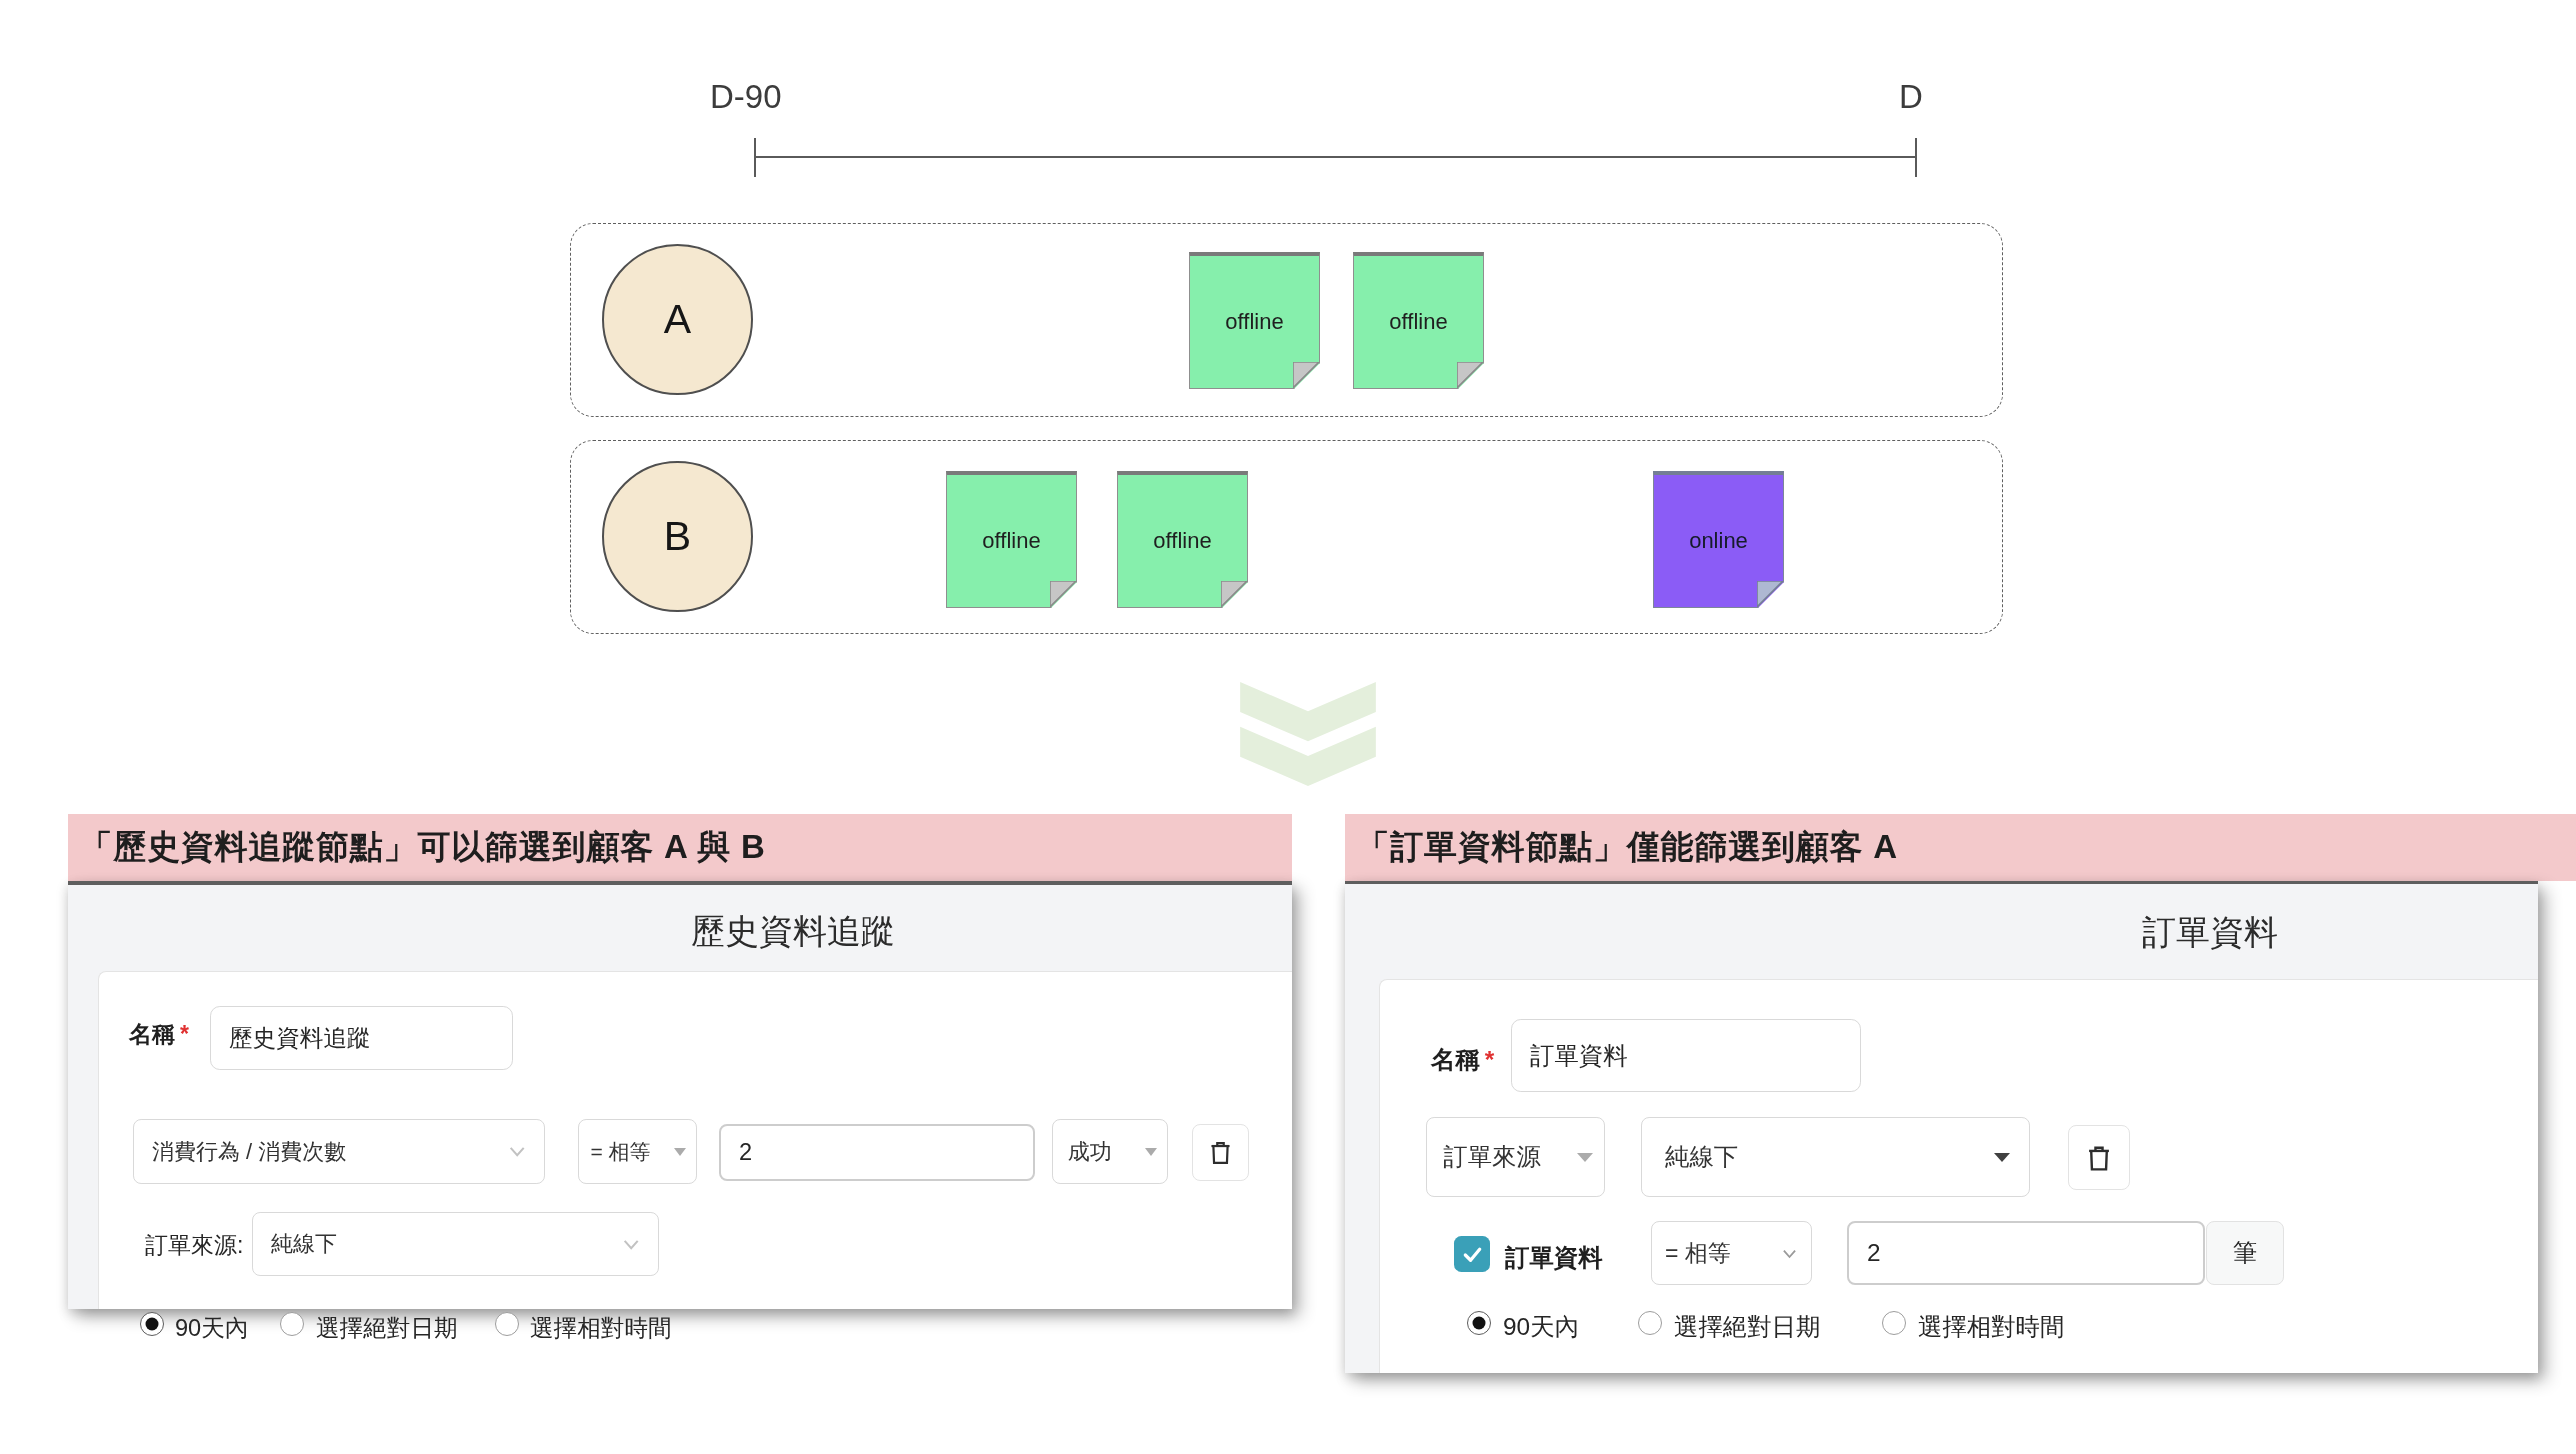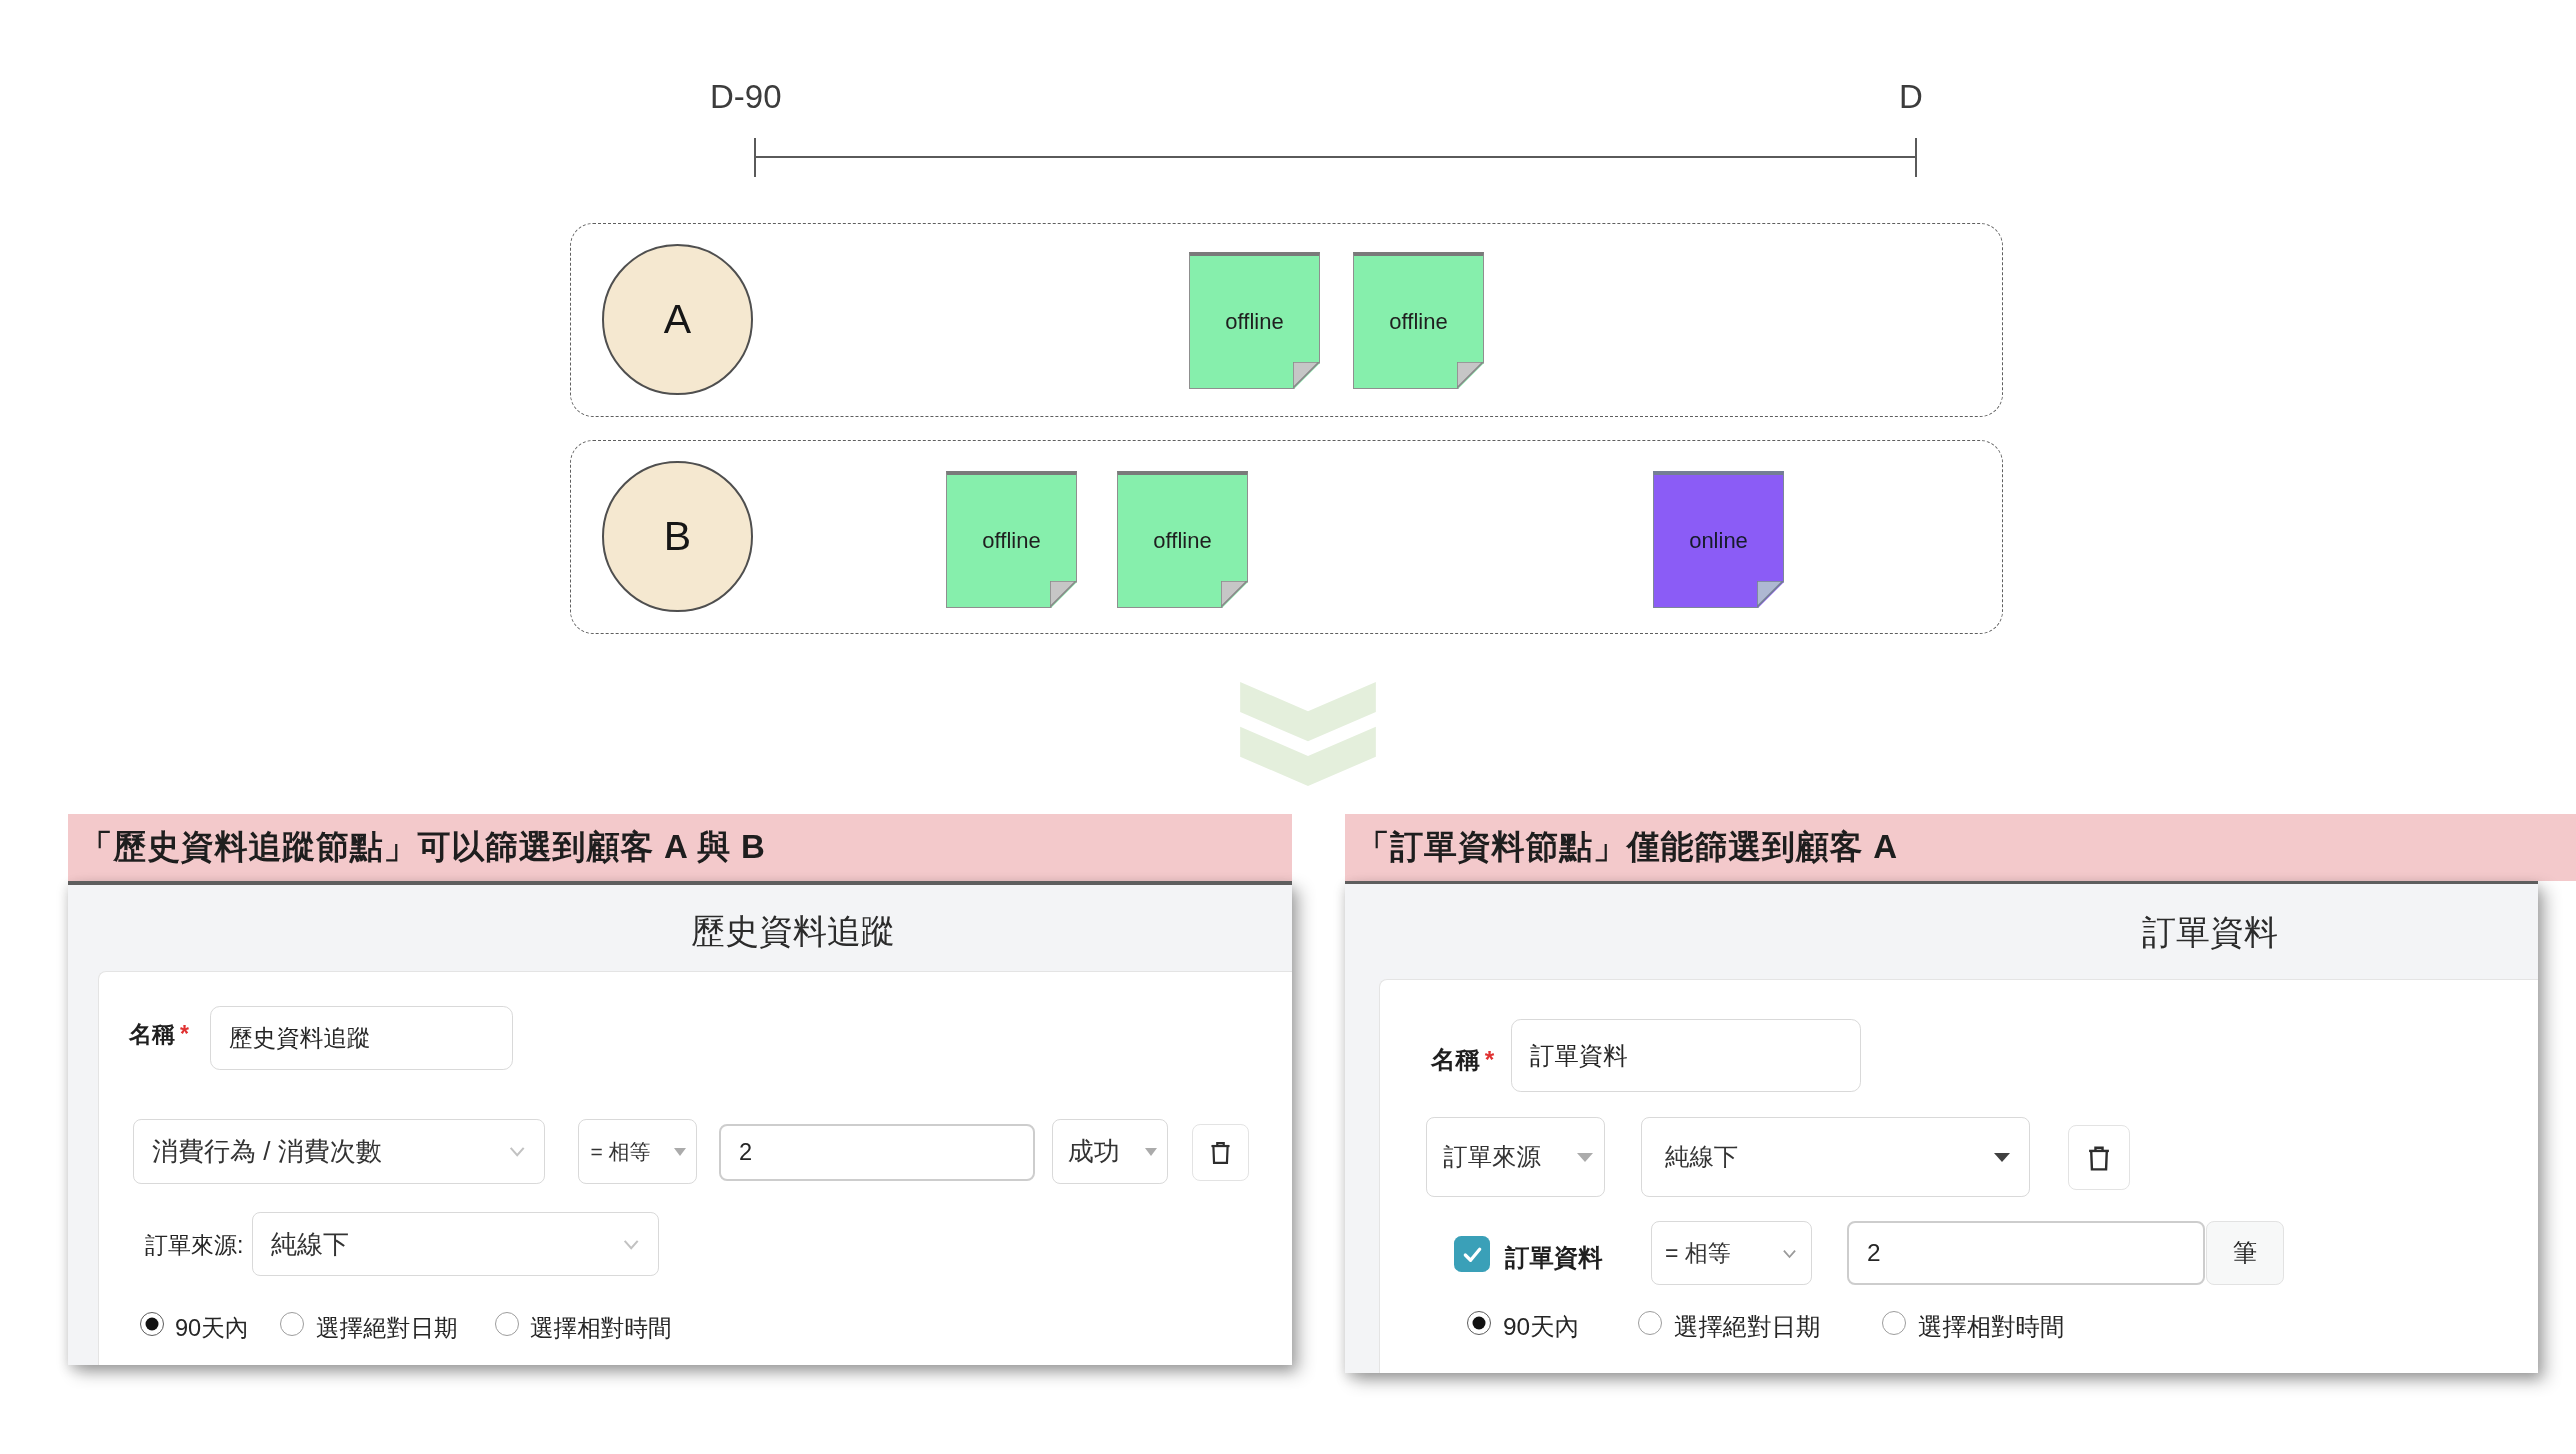--- a/index.html
+++ b/index.html
@@ -42,21 +42,21 @@
   .fld-label{position:absolute;font-size:23px;font-weight:700;color:#1f1f1f;white-space:nowrap;}
   .req{color:#e03131;margin-left:4.9px;font-weight:700;}
   .txt{position:absolute;font-size:23px;color:#262626;white-space:nowrap;}
 
   .inp{position:absolute;background:#fff;border:1.6px solid #d9d9d9;border-radius:9.8px;
        box-sizing:border-box;display:flex;align-items:center;padding:0 18px;
        font-size:23.6px;color:#262626;}
   .inp.thick{border:2.4px solid #cdcdcd;border-radius:8.1px;}
   .sel{position:absolute;background:#fff;border:1.6px solid #d9d9d9;border-radius:8.1px;
        box-sizing:border-box;display:flex;align-items:center;justify-content:space-between;
-       padding:0 14.7px 0 18px;font-size:26px;color:#333;}
+       padding:0 14.7px 0 18px;font-size:22px;color:#333;}
   .caret{width:0;height:0;border-left:8.1px solid transparent;border-right:8.1px solid transparent;
          border-top:9.8px solid #ababab;flex:0 0 auto;margin-left:9.8px;}
   .caret.dark{border-top-color:#404040;}
   .chev{flex:0 0 auto;margin-left:9.8px;}
   .addon{position:absolute;background:#f7f8f8;border:1.6px solid #e2e2e2;border-radius:8.1px;
          box-sizing:border-box;display:flex;align-items:center;justify-content:center;
          font-size:24.4px;color:#262626;}
 
   .iconbtn{position:absolute;background:#fff;border:1.6px solid #e3e3e3;border-radius:8.1px;
            box-sizing:border-box;display:flex;align-items:center;justify-content:center;cursor:pointer;}
@@ -122,21 +122,21 @@
 </div>
 
 <svg class="big-arrow" width="136" height="104" viewBox="0 0 167 128">
   <polygon points="0,0 83.5,36 167,0 167,37 83.5,73 0,37" fill="#e4efdc"></polygon>
   <polygon points="0,55 83.5,91 167,55 167,92 83.5,128 0,92" fill="#e4efdc"></polygon>
 </svg>
 
 <div class="banner" style="left:68px;top:814px;width:1224px;">
   <span>「歷史資料追蹤節點」可以篩選到顧客 A 與 B</span>
 </div>
-<div class="card" style="left:68px;top:881px;width:1224px;height:484px;">
+<div class="card" style="left:68px;top:881px;width:1224px;height:428px;">
   <div class="card-title" style="left:725px;top:24.4px;">歷史資料追蹤</div>
   <div class="form-box" style="left:30px;top:86px;"></div>
 
   <div class="fld-label" style="left:61px;top:134px;">
     <span>名稱</span><span class="req">*</span>
   </div>
   <div class="inp" style="left:142px;top:121px;width:303px;height:64px;">
     <span>歷史資料追蹤</span>
   </div>
 

